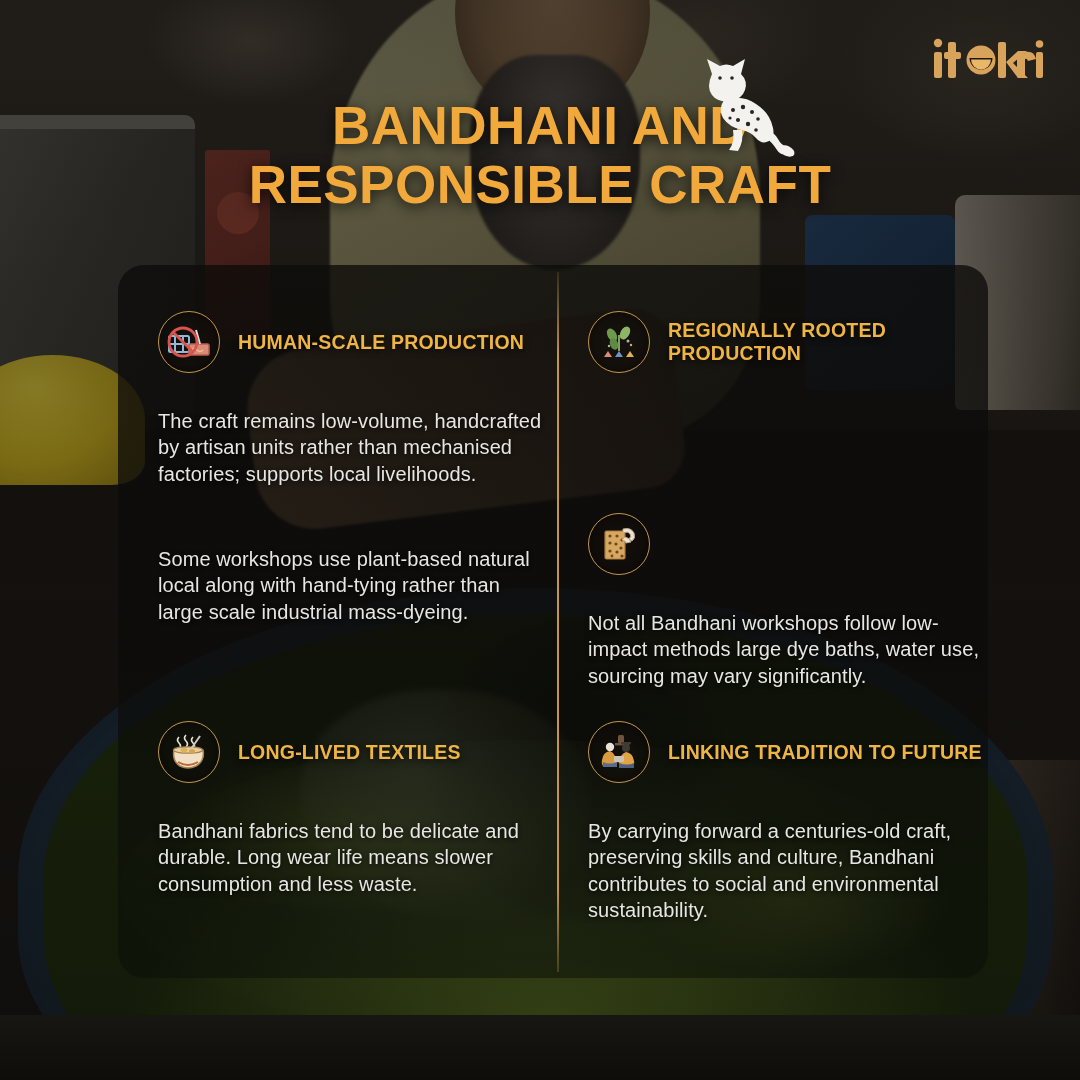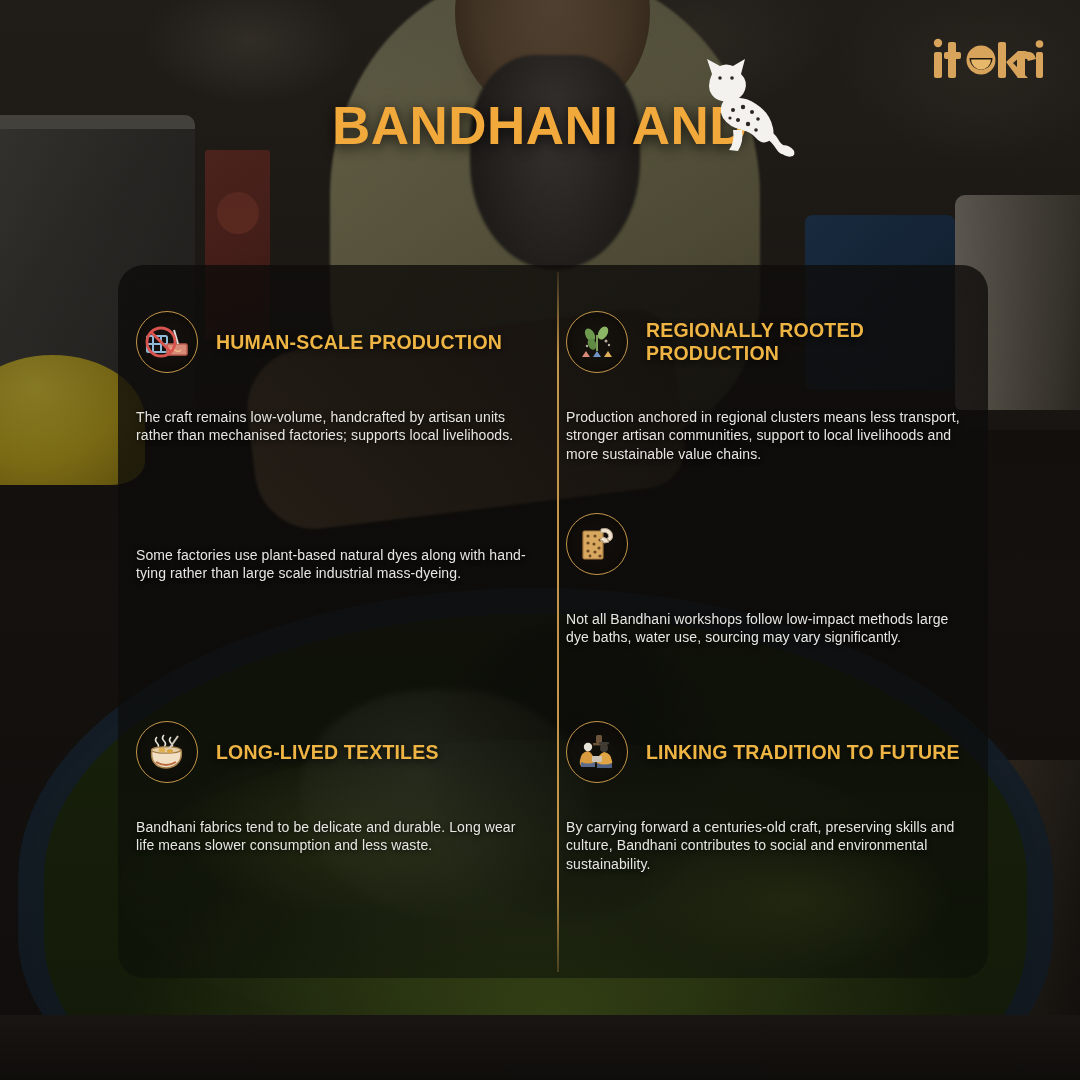--- a/index.html
+++ b/index.html
@@ -151,21 +151,21 @@
     position:absolute; left:118px; top:265px; width:870px; height:713px;
     background:linear-gradient(180deg, rgba(14,12,10,.80) 0%, rgba(12,11,9,.74) 50%, rgba(10,14,8,.52) 100%);
     border-radius:26px; z-index:4;
   }
   .divider {
     position:absolute; left:557px; top:272px; width:1.6px; height:700px;
     background:linear-gradient(180deg, rgba(196,150,72,.15) 0%, #C4964A 12%, #C4964A 88%, rgba(196,150,72,.25) 100%);
     z-index:5;
   }
 
-  .grid { position:absolute; left:106px; top:265px; width:870px; height:713px; z-index:6; }
+  .grid { position:absolute; left:128px; top:265px; width:870px; height:713px; z-index:6; }
 
   .card { position:absolute; width:400px; }
   .card.col-l { left:30px; }
   .card.col-r { left:460px; }
   .card.row-1 { top:45px; }
   .card.row-2 { top:247px; }
   .card.row-3 { top:455px; }
 
   .card-head { display:flex; align-items:center; gap:18px; min-height:64px; }
   .icon-circle {
@@ -173,21 +173,21 @@
     border:1.6px solid #C4964A; background:rgba(18,14,11,.55);
     display:flex; align-items:center; justify-content:center;
     box-shadow:0 0 10px rgba(0,0,0,.5) inset;
   }
   .card-title {
     font-size:19.5px; font-weight:800; line-height:1.18; letter-spacing:.2px;
     color:#EFB544; text-transform:uppercase;
     text-shadow:0 2px 6px rgba(0,0,0,.7);
   }
   .card-body {
-    margin-top:34px; font-size:14px; line-height:1.32; color:#E7E6E2;
+    margin-top:34px; font-size:20px; line-height:1.32; color:#E7E6E2;
     letter-spacing:.1px; text-shadow:0 1px 5px rgba(0,0,0,.85);
     max-width:392px;
   }
   .card.col-r .card-body { max-width:400px; }
 </style>
 </head>
 <body>
 
 <div class="photo">
   <div class="bg-wall"></div>
@@ -227,20 +227,21 @@
     <g>
       <circle cx="49" cy="22" r="14.5" fill="#D8A45C"></circle>
       <path d="M37.5 20 a11.5 11.5 0 0 0 23 0 z" fill="#1d1710"></path>
       <path d="M39 21.5 a10 10 0 0 0 20 0 z" fill="#E8B86A"></path>
     </g>
   </svg>
 </div>
 
 <div class="title-block">
   <div class="title-line">BANDHANI AND</div>
+  <div class="title-line">RESPONSIBLE CRAFT</div>
 </div>
 
 <svg class="cat-logo" viewBox="0 0 120 110">
   <g fill="#f4f2ee">
     <path d="M26 22 l-5 -15 l13 7 q6 -3 13 0 l12 -7 l-4 15 q7 7 4 16 q-3 9 -14 11 q-13 2 -19 -6 q-6 -8 0 -21 z"></path>
     <path d="M38 48 q18 -6 32 4 q14 9 17 24 q2 9 -4 13 q-7 4 -13 -3 q-5 -6 -14 -8 q-13 -3 -19 -12 q-5 -9 1 -18 z"></path>
     <path d="M47 78 q2 12 -4 20 l9 1 q6 -10 4 -21 z"></path>
     <path d="M78 84 q8 6 13 14 q3 5 8 4 l2 -7 q-6 -2 -9 -8 q-4 -7 -11 -9 z"></path>
     <ellipse cx="101" cy="99" rx="8" ry="5" transform="rotate(25 101 99)"></ellipse>
   </g>
@@ -294,25 +295,24 @@
           <circle cx="30" cy="20" r="1.5" fill="#b9b0a0"></circle>
           <circle cx="33" cy="24" r="1.2" fill="#b9b0a0"></circle>
           <circle cx="11" cy="25" r="1.2" fill="#b9b0a0"></circle>
           <path d="M6 36 l4 -6 l4 6 z" fill="#d98b7a"></path>
           <path d="M17 36 l4 -6 l4 6 z" fill="#6f93c4"></path>
           <path d="M28 36 l4 -6 l4 6 z" fill="#e0b05a"></path>
         </svg>
       </div>
       <div class="card-title">REGIONALLY ROOTED PRODUCTION</div>
     </div>
-    <div class="card-body">Production anchored in regional clusters means less transport, stronger artisan communities, support to local livelihoods and more sustainable value chains.</div>
   </div>
 
   <div class="card col-l row-2">
-    <div class="card-body">Some factories use plant-based natural dyes along with hand-tying rather than large scale industrial mass-dyeing.</div>
+    <div class="card-body">Some workshops use plant-based natural local along with hand-tying rather than large scale industrial mass-dyeing.</div>
   </div>
 
   <div class="card col-r row-2">
     <div class="card-head">
       <div class="icon-circle">
         <svg width="42" height="42" viewBox="0 0 42 42">
           <rect x="7" y="8" width="20" height="28" rx="1.5" fill="#d9a860" stroke="#a87b3e" stroke-width="1.2"></rect>
           <g fill="#6b4a22">
             <circle cx="12" cy="13" r="1.6"></circle>
               <circle cx="19" cy="13" r="1.6"></circle>

